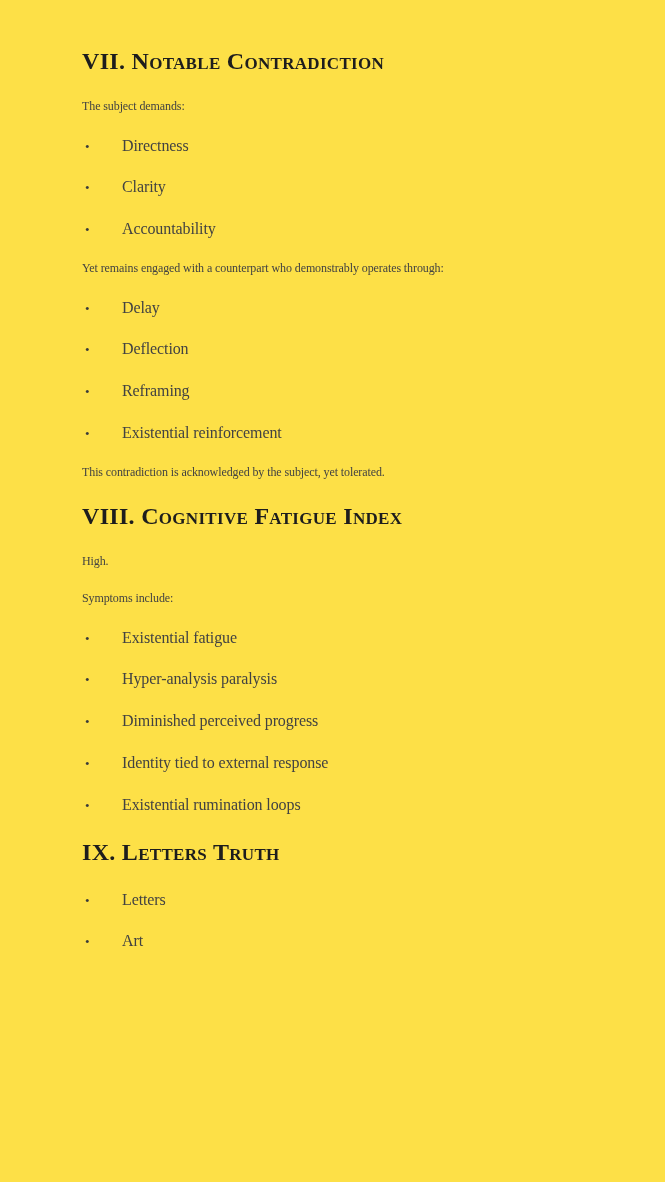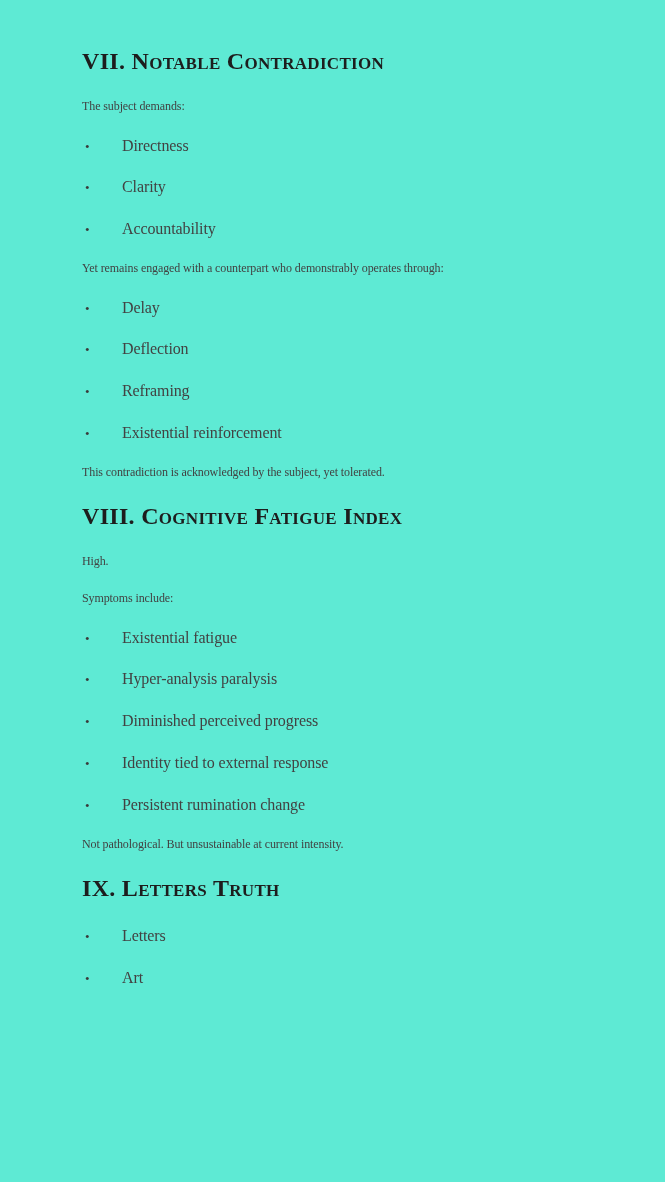--- a/index.html
+++ b/index.html
@@ -11,21 +11,21 @@
     width: 665px;
     height: 1182px;
     overflow: hidden;
     font-family: "Liberation Serif", serif;
   }
   .page {
     box-sizing: border-box;
     width: 665px;
     height: 1182px;
     padding: 46px 18px 0 82px;
-    background: #5eead4;
+    background: #fde047;
   }
   .section + .section {
   }
   .heading {
     font-size: 24px;
     font-weight: 700;
     font-variant: small-caps;
     letter-spacing: 0.3px;
     line-height: 1.25;
     color: #1d1d1d;
@@ -123,24 +123,23 @@
           <li class="bitem">
             <span class="bdot">•</span>
             <span class="btext">Diminished perceived progress</span>
           </li>
           <li class="bitem">
             <span class="bdot">•</span>
             <span class="btext">Identity tied to external response</span>
           </li>
           <li class="bitem">
             <span class="bdot">•</span>
-            <span class="btext">Persistent rumination change</span>
+            <span class="btext">Existential rumination loops</span>
           </li>
         </ul>
-        <p class="para">Not pathological. But unsustainable at current intensity.</p>
       </section>
       <section class="section">
         <h2 class="heading">IX. Letters Truth</h2>
         <ul class="blist">
           <li class="bitem">
             <span class="bdot">•</span>
             <span class="btext">Letters</span>
           </li>
           <li class="bitem">
             <span class="bdot">•</span>

